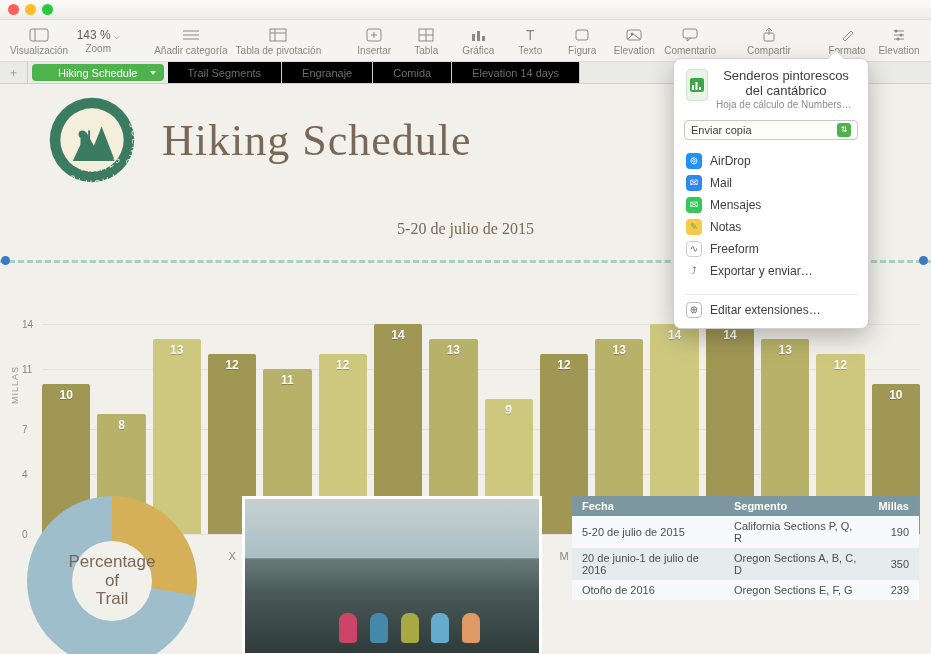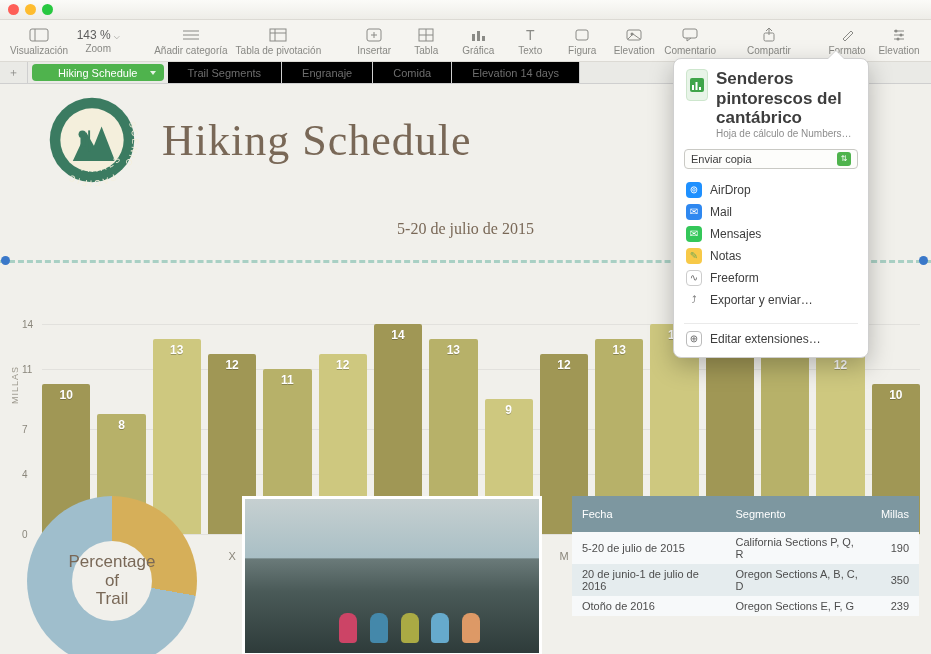--- a/index.html
+++ b/index.html
@@ -87,32 +87,32 @@
   .piewrap{width:200px;text-align:center;}
   .pie{width:170px;height:170px;border-radius:50%;position:relative;margin:0 auto;background:conic-gradient(var(--pie-tan) 0deg 100deg, var(--pie-blue) 100deg 360deg);}
   .pie::after{content:"";position:absolute;inset:45px;border-radius:50%;background:var(--bg);}
   .pietxt{position:absolute;inset:0;display:flex;align-items:center;justify-content:center;font-family:Georgia,serif;color:var(--title-brown);font-size:17px;line-height:1.1;z-index:1;}
   .photo{width:300px;height:160px;background:linear-gradient(180deg,#c6d0d1 0%,#a9bfc5 38%,#6a7a79 39%,#4a5a58 60%,#2e3b3a 100%);border:3px solid #fff;position:relative;}
   .photo .people{position:absolute;bottom:6px;left:30%;right:18%;height:34px;display:flex;justify-content:space-around;}
   .photo .people span{display:inline-block;width:18px;height:30px;border-radius:8px 8px 4px 4px;}
   .tablewrap{flex:1;}
   .tabletitle{font-family:Georgia,serif;color:var(--title-brown);font-size:19px;text-align:center;line-height:1.15;margin-bottom:4px;}
   table{width:100%;border-collapse:collapse;font-size:11px;}
-  th{background:var(--table-head);color:#fff;font-weight:400;text-align:left;padding:12px 10px;}
+  th{background:var(--table-head);color:#fff;font-weight:700;text-align:left;padding:4px 10px;}
   th:last-child,td:last-child{text-align:right;}
   td{padding:4px 10px;color:#4d4d4d;}
   tbody tr:nth-child(odd){background:#f7f9fa;}
   tbody tr:nth-child(even){background:var(--table-row-alt);}
 
   
   .popover{position:absolute;top:58px;right:62px;width:196px;background:var(--panel-bg);border:1px solid var(--panel-border);border-radius:8px;box-shadow:0 8px 24px var(--panel-shadow);font-size:12px;color:#3d3d3d;z-index:50;}
   .popover::before{content:"";position:absolute;top:-8px;right:24px;border-bottom:8px solid #fff;border-left:8px solid transparent;border-right:8px solid transparent;filter:drop-shadow(0 -1px 0 var(--panel-border));}
   .pop-head{display:flex;gap:8px;padding:10px 12px 8px;}
   .pop-thumb{width:32px;height:32px;background:#e8f4e8;border:1px solid #cde6cd;border-radius:4px;display:flex;align-items:center;justify-content:center;font-size:10px;color:#3a9a3a;}
-  .pop-title{font-weight:700;font-size:17px;line-height:1.15;}
+  .pop-title{font-weight:400;font-size:13px;line-height:1.15;text-align:center;}
   .pop-sub{font-size:10px;color:#8d8d8d;}
   .pop-select{margin:2px 10px 6px;background:#fdfdfb;border:1px solid #c9c9c4;border-radius:4px;height:20px;display:flex;align-items:center;justify-content:space-between;padding:0 6px;font-size:11px;}
   .pop-select .sel-chev{width:14px;height:14px;background:var(--panel-accent);border-radius:3px;display:flex;align-items:center;justify-content:center;color:#fff;font-size:8px;line-height:1;}
   .pop-list{padding:4px 0 8px;}
   .pop-item{display:flex;align-items:center;gap:8px;padding:3px 12px;font-size:12px;}
   .pi-ico{width:16px;height:16px;border-radius:4px;display:flex;align-items:center;justify-content:center;font-size:10px;color:#fff;}
   .pop-sep{height:1px;background:#eaeaea;margin:4px 10px;}
 
   svg{display:block;}
 </style>

